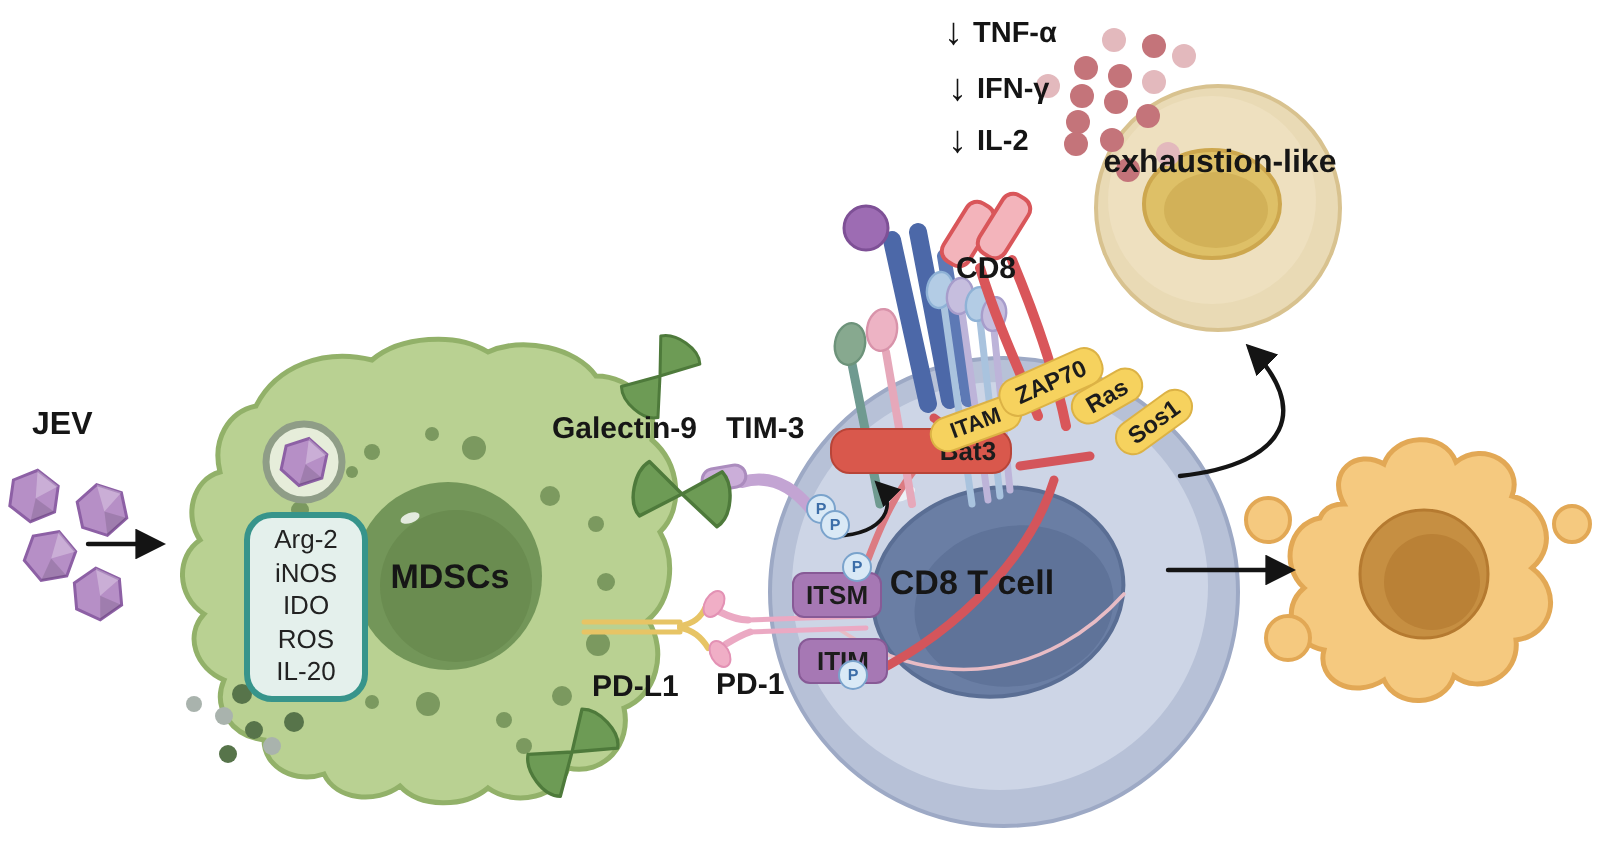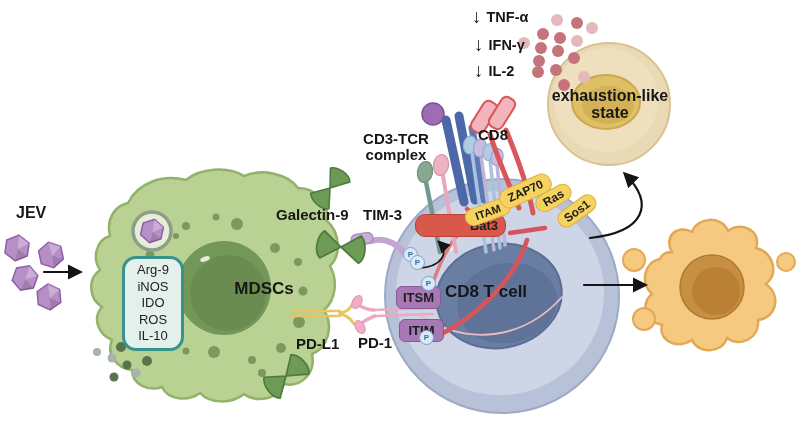--- a/index.html
+++ b/index.html
@@ -231,37 +231,33 @@
     <g transform="translate(49,297) rotate(-5)">
       <polygon points="0,-13 11.3,-6.5 11.3,6.5 0,13 -11.3,6.5 -11.3,-6.5" fill="#b68fc6" stroke="#8d60a5" stroke-width="1.5"></polygon>
       <polygon points="0,-13 11.3,-6.5 1,1" fill="#ffffff" opacity="0.28"></polygon>
       <polygon points="11.3,6.5 0,13 1,1" fill="#000000" opacity="0.12"></polygon>
     </g>
   </g>
 </svg>
 
 <div class="lbl" style="left:16px;top:204px;font-size:16px;">JEV</div>
 
-<div class="lbl ctr" style="left:185px;top:279px;width:80px;font-size:17px;margin-left:39px;">MDSCs</div>
+<div class="lbl ctr" style="left:185px;top:279px;width:80px;font-size:17px;">MDSCs</div>
 
 <div class="factorbox">
-  <div>Arg-9</div>
+  <div>Arg-2</div>
   <div>iNOS</div>
   <div>IDO</div>
   <div>ROS</div>
-  <div>IL-10</div>
+  <div>IL-20</div>
 </div>
 
 <div class="lbl" style="left:276px;top:206px;">Galectin-9</div>
 <div class="lbl" style="left:363px;top:206px;">TIM-3</div>
 
-<div class="lbl ctr" style="left:356px;top:131px;width:80px;line-height:16px;">
-  <div>CD3-TCR</div>
-  <div>complex</div>
-</div>
 
 <div class="lbl ctr" style="left:471px;top:126px;width:44px;">CD8</div>
 
 <div class="pill red" style="left:415px;top:214px;width:42px;height:21px;font-size:13px;padding-left:47px;">Bat3</div>
 <div class="pill yellow" style="left:464px;top:203px;width:46px;height:16px;font-size:11px;transform:rotate(-20deg);">ITAM</div>
 <div class="pill yellow" style="left:498px;top:181px;width:53px;height:18px;font-size:12px;transform:rotate(-24deg);">ZAP70</div>
 <div class="pill yellow" style="left:534px;top:189px;width:37px;height:16px;font-size:12px;transform:rotate(-30deg);">Ras</div>
 <div class="pill yellow" style="left:555px;top:202px;width:42px;height:16px;font-size:12px;transform:rotate(-36deg);">Sos1</div>
 
 <div class="lbl ctr" style="left:426px;top:282px;width:120px;font-size:17px;">CD8 T cell</div>
@@ -283,19 +279,18 @@
 </div>
 <div class="cytorow" style="left:474px;top:35px;">
   <span class="darrow">↓</span>
   <span class="cname">IFN-γ</span>
 </div>
 <div class="cytorow" style="left:474px;top:61px;">
   <span class="darrow">↓</span>
   <span class="cname">IL-2</span>
 </div>
 
-<div class="lbl ctr" style="left:544px;top:87px;width:132px;font-size:16px;line-height:17px;">
+<div class="lbl ctr" style="left:544px;top:73px;width:132px;font-size:16px;line-height:17px;">
   <div>exhaustion-like</div>
-  <div>state</div>
 </div>
 
 
 </div>
 
 </body></html>

